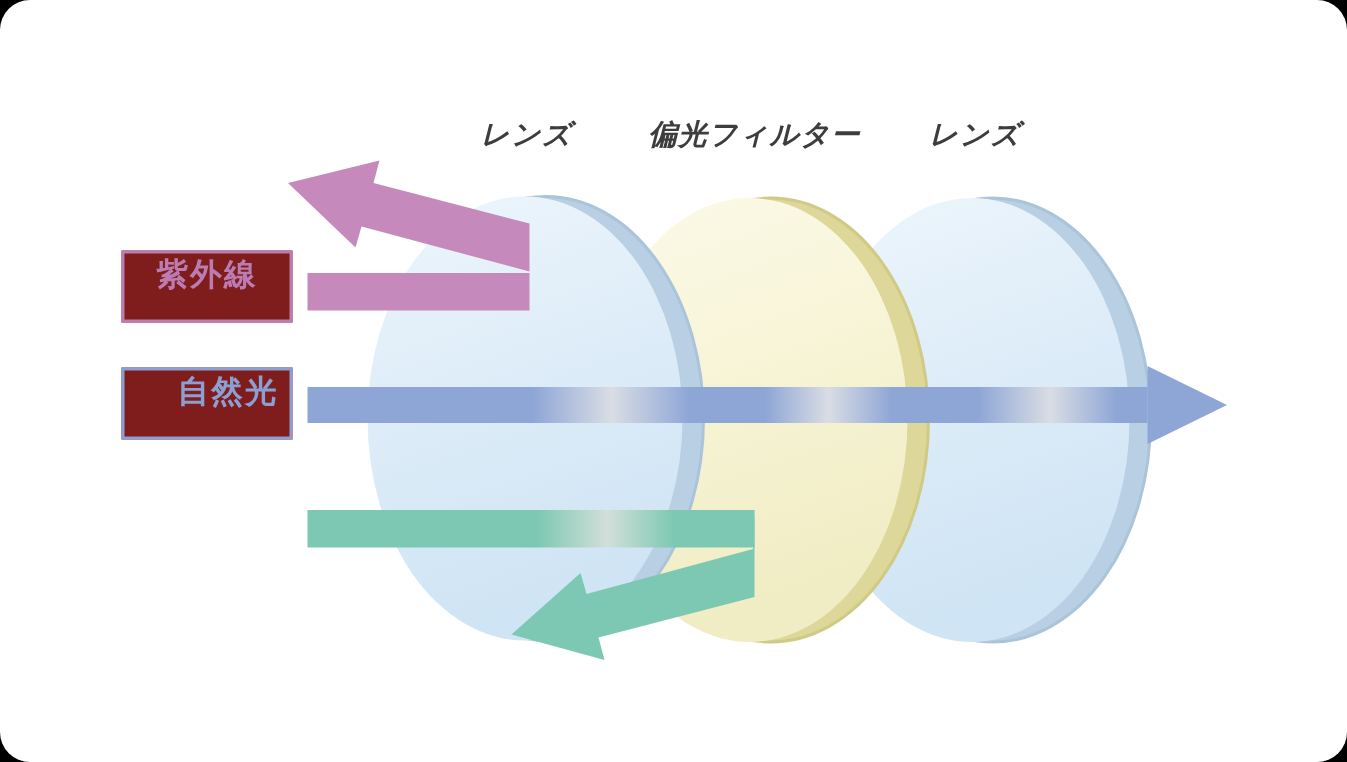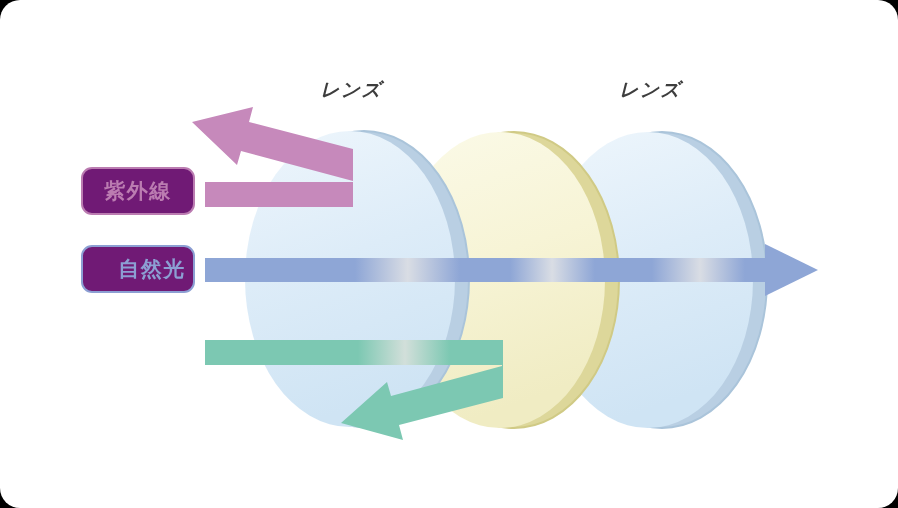--- a/index.html
+++ b/index.html
@@ -23,23 +23,23 @@
     font-size:19px;font-weight:700;
     color:var(--ink,#3d3d3d);
     letter-spacing:1px;white-space:nowrap;font-style:italic;
   }
   .top-label.pos-1{left:351px;}
   .top-label.pos-2{left:503px;}
   .top-label.pos-3{left:650px;}
   .ray-box{
     position:absolute;left:81px;width:114px;height:48px;
     box-sizing:border-box;
-    border:2.5px solid currentColor;border-radius:11px;
-    background:#701a75;
-    display:flex;align-items:center;justify-content:center;
+    border:2.5px solid currentColor;border-radius:0;
+    background:#7f1d1d;
+    display:flex;justify-content:center;
     font-size:21px;font-weight:600;letter-spacing:1.5px;white-space:nowrap;
   }
   .ray-box.uv{top:167px;color:var(--uv-box,#bb7cb1);}
   .ray-box.natural{top:245px;color:var(--natural-box,#8c9fd3);padding-left:28px;}
   .ray-box.reflected{top:329px;color:var(--reflected-box,#74c6ae);}
 </style>
 </head>
 <body>
 
 <div class="card">
@@ -91,20 +91,21 @@
     <polygon points="353,149 249,122 253,107 192,122 237,165 241,151 353,181" fill="var(--uv,#c689bb)"></polygon>
 
     <rect x="205" y="340" width="298" height="25" fill="url(#gTealBeam)"></rect>
     <polygon points="503,340 503,398 399,425 403,440 341,423 387,382 391,396 502,366" fill="var(--reflected,#7cc8b2)"></polygon>
 
     <rect x="205" y="258" width="560" height="24" fill="url(#gBlueBeam)"></rect>
     <polygon points="765,244 818,270 765,296" fill="var(--natural,#8ea6d6)"></polygon>
   </svg>
 
   <div class="top-label pos-1">レンズ</div>
+  <div class="top-label pos-2">偏光フィルター</div>
   <div class="top-label pos-3">レンズ</div>
 
   <div class="ray-box uv">
     <span>紫外線</span>
   </div>
   <div class="ray-box natural">
     <span>自然光</span>
   </div>
 
 </div>

